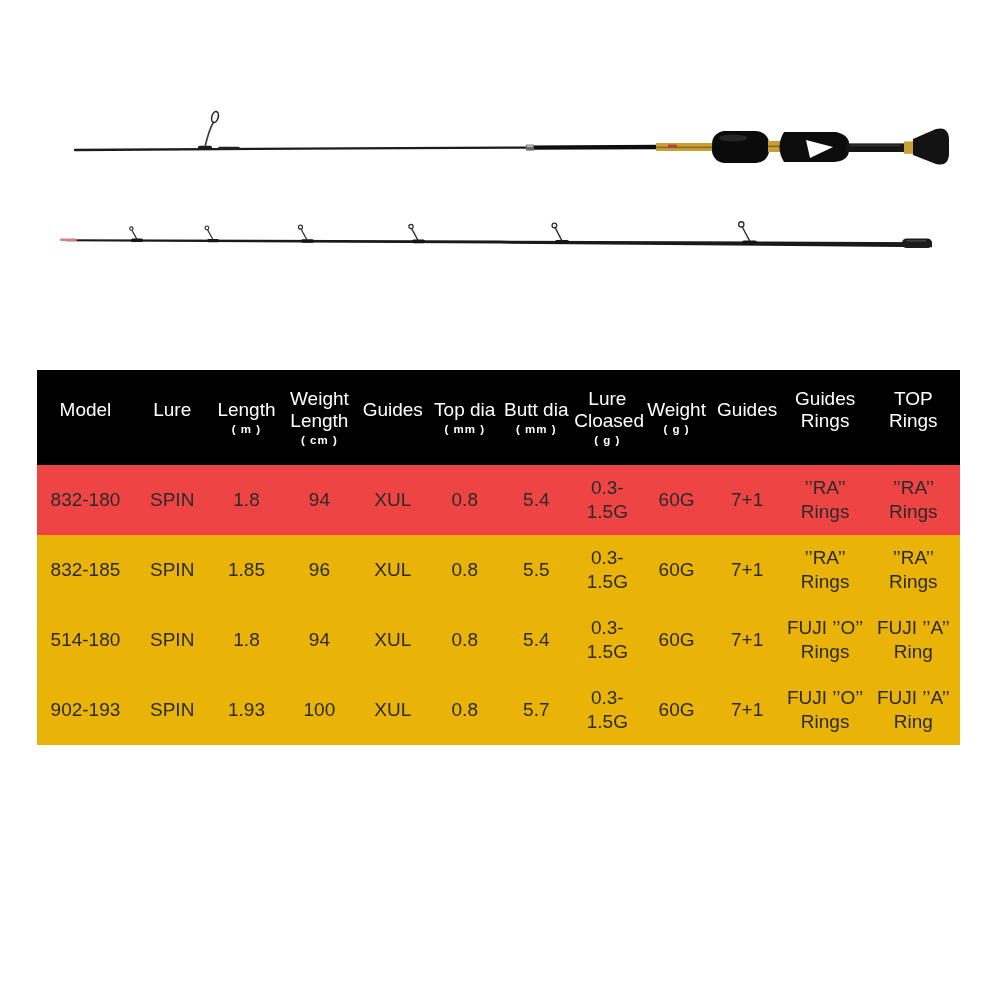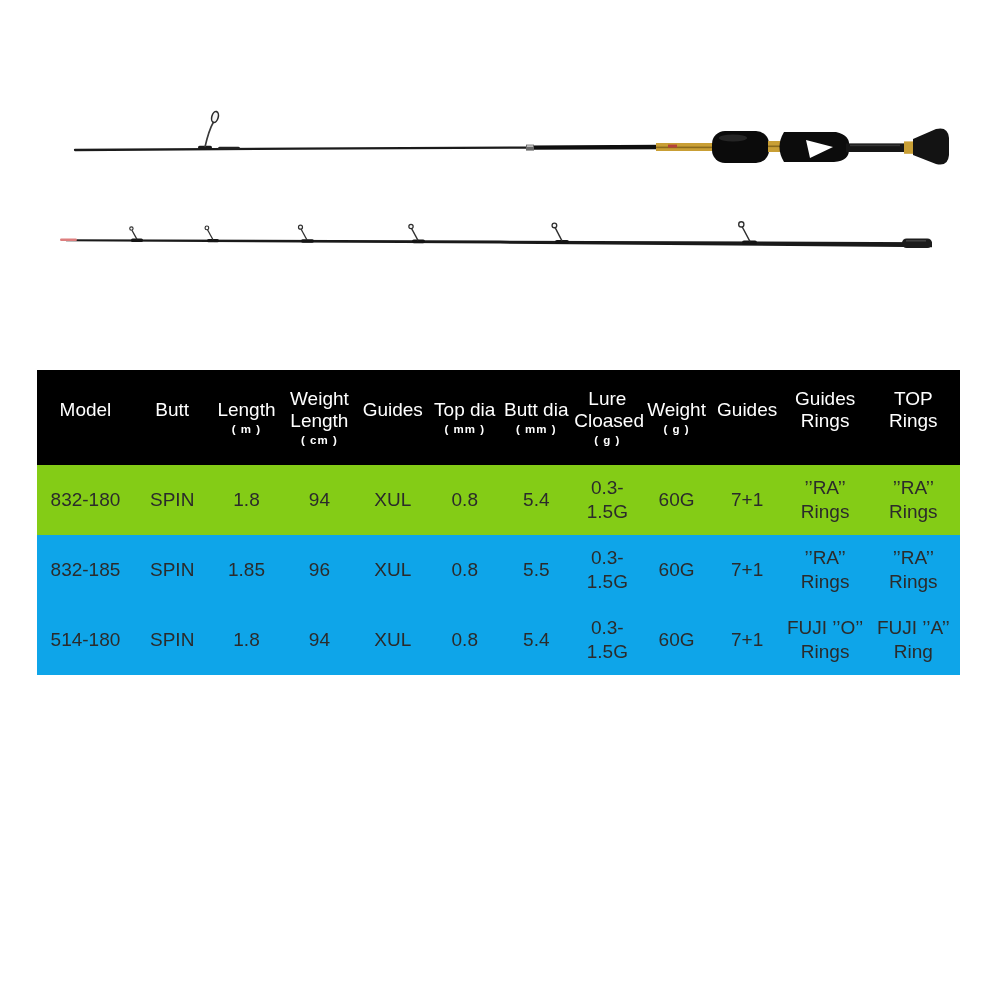--- a/index.html
+++ b/index.html
@@ -8,22 +8,22 @@
   #rod-art{position:absolute;left:0;top:0;width:1000px;height:340px;}
   
   .spec-table{position:absolute;left:37px;top:370px;width:923px;border-collapse:collapse;
               table-layout:fixed;}
   .spec-table thead th{background:#000000;color:#ffffff;height:95px;vertical-align:middle;
                        padding:0 2px;font-weight:normal;}
   .h-label{font-size:19px;line-height:22px;}
   .h-unit{font-size:11.5px;font-weight:bold;margin-top:2px;min-height:13px;letter-spacing:1px;}
   .spec-table tbody td{height:70px;text-align:center;vertical-align:middle;font-size:19px;
                        line-height:24px;color:#2b2b2b;padding:0 3px;}
-  .spec-table tbody tr.alt{background:#0ea5e9;}
-  .spec-table tbody tr.plain{background:#84cc16;}
+  .spec-table tbody tr.alt{background:#eab308;}
+  .spec-table tbody tr.plain{background:#ef4444;}
 </style>
 </head>
 <body>
 
 <div id="page">
 
   <svg id="rod-art" viewBox="0 0 1000 340" xmlns="http://www.w3.org/2000/svg" aria-hidden="true">
 
     <g>
 
@@ -121,21 +121,21 @@
         <col style="width:9.0%">
         <col style="width:10.1%">
     </colgroup>
     <thead>
       <tr>
         <th>
             <div class="h-label">Model</div>
             <div class="h-unit"></div>
           </th>
         <th>
-            <div class="h-label">Butt</div>
+            <div class="h-label">Lure</div>
             <div class="h-unit"></div>
           </th>
         <th>
             <div class="h-label">Length</div>
             <div class="h-unit">( m )</div>
           </th>
         <th>
             <div class="h-label">Weight Length</div>
             <div class="h-unit">( cm )</div>
           </th>
@@ -209,15 +209,29 @@
           <td>94</td>
           <td>XUL</td>
           <td>0.8</td>
           <td>5.4</td>
           <td>0.3-1.5G</td>
           <td>60G</td>
           <td>7+1</td>
           <td>FUJI ’’O’’ Rings</td>
           <td>FUJI ’’A’’ Ring</td>
       </tr>
+      <tr class="alt">
+        <td>902-193</td>
+          <td>SPIN</td>
+          <td>1.93</td>
+          <td>100</td>
+          <td>XUL</td>
+          <td>0.8</td>
+          <td>5.7</td>
+          <td>0.3-1.5G</td>
+          <td>60G</td>
+          <td>7+1</td>
+          <td>FUJI ’’O’’ Rings</td>
+          <td>FUJI ’’A’’ Ring</td>
+      </tr>
     </tbody>
   </table>
 </div>
 
 </body></html>

